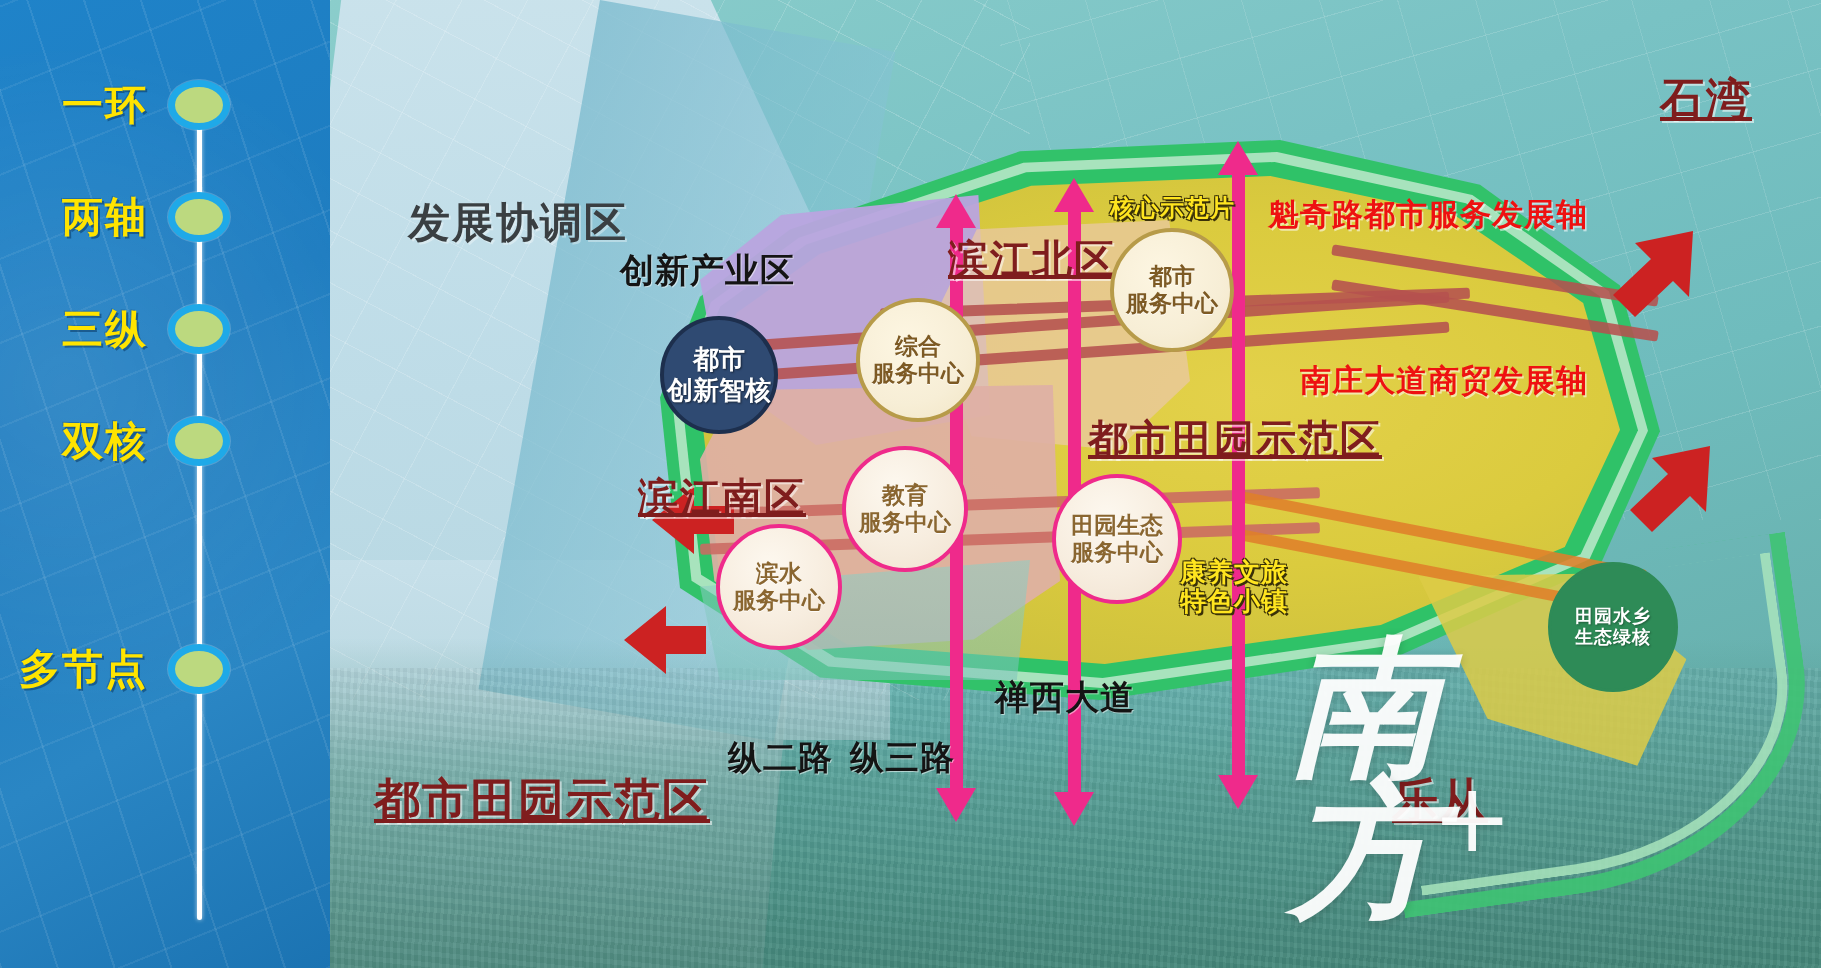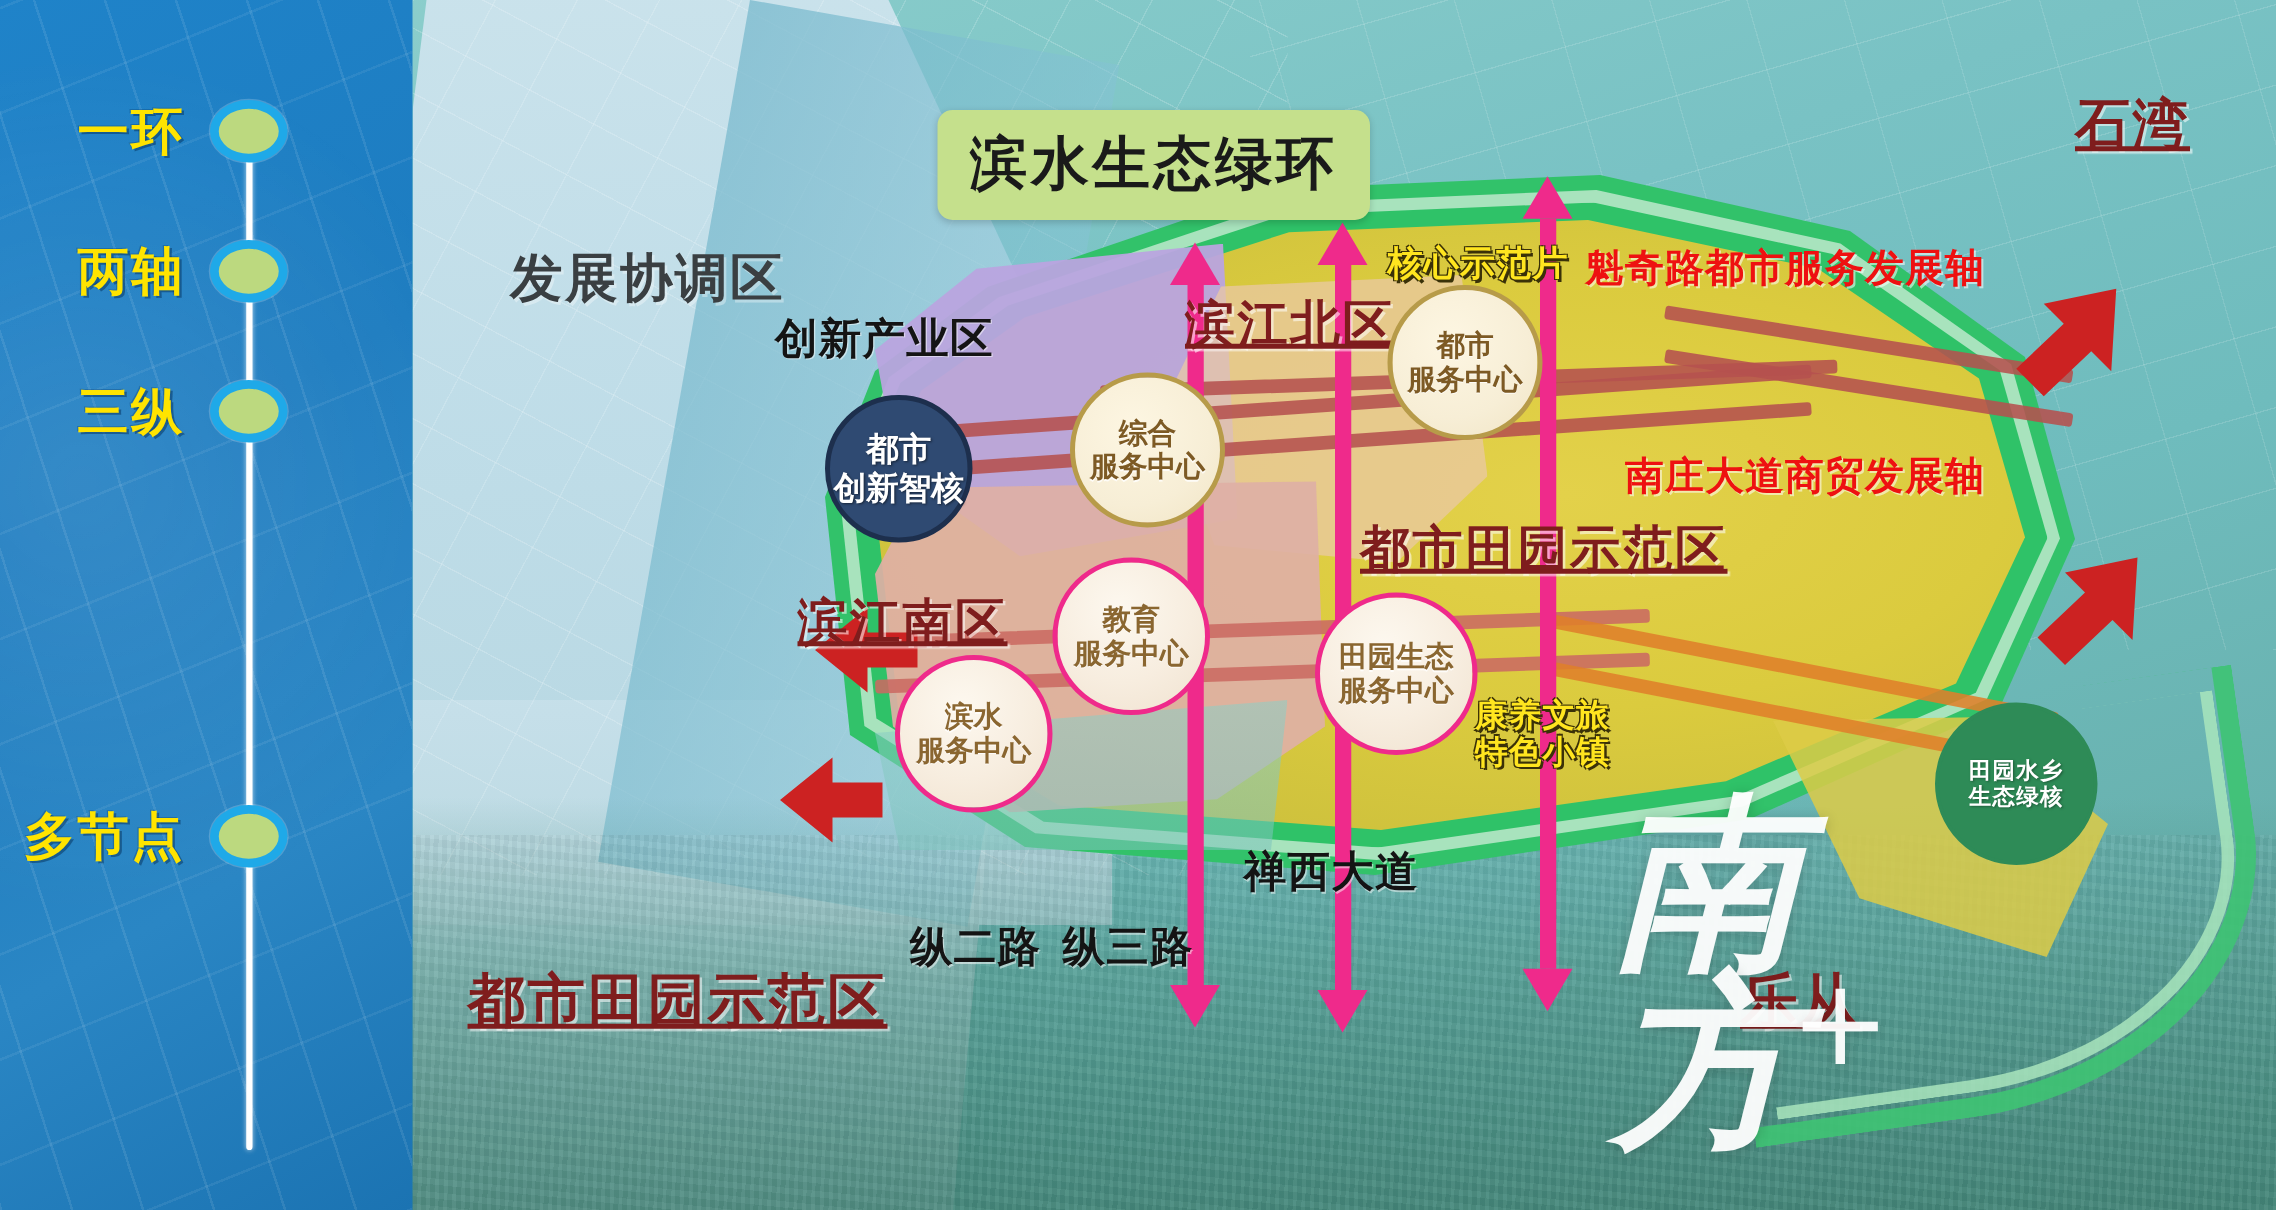--- a/index.html
+++ b/index.html
@@ -236,21 +236,21 @@
     text-shadow:1px 1px 0 rgba(255,255,255,.5); }
   .lbl-gray {
     color:#3a3f42; font-size:42px; letter-spacing:2px;
     text-shadow:2px 2px 0 rgba(255,255,255,.35);
   }
   .lbl-red {
     color:#ee1111; font-size:31px; letter-spacing:1px;
     text-shadow:1.5px 1.5px 0 rgba(255,255,255,.55);
   }
   .lbl-yellow {
-    color:#ffe51f; font-size:28px; letter-spacing:1px;
+    color:#ffe51f; font-size:24px; letter-spacing:1px;
     text-shadow:2px 2px 0 #3a3108, -1px -1px 0 #3a3108, 1px -1px 0 #3a3108, -1px 1px 0 #3a3108;
   }
   .lbl-yellow.two-line { line-height:1.12; white-space:pre-line; }
 
   .banner {
     position:absolute; background:#c5e08c; border-radius:12px;
     padding:12px 26px 14px;
     color:#1a1a1a; font-size:46px; font-weight:bold; letter-spacing:3px;
     box-shadow:0 2px 6px rgba(0,0,0,.18);
   }
@@ -324,21 +324,20 @@
   <svg class="red-arrow" style="left:620px; top:600px;" width="90" height="80" viewBox="0 0 90 80">
     <polygon points="4,40 46,6 46,26 86,26 86,54 46,54 46,74" fill="#cc2222"></polygon>
   </svg>
   <svg class="red-arrow" style="left:1605px; top:225px;" width="100" height="95" viewBox="0 0 100 95">
     <polygon points="88,6 30,18 46,34 8,70 30,92 68,56 84,72" fill="#cc2222"></polygon>
   </svg>
   <svg class="red-arrow" style="left:1622px; top:440px;" width="100" height="95" viewBox="0 0 100 95">
     <polygon points="88,6 30,18 46,34 8,70 30,92 68,56 84,72" fill="#cc2222"></polygon>
   </svg>
 
-  <div class="banner" style="left:750px; top:88px;">滨水生态绿环</div>
 
   <div class="lbl lbl-gray" style="left:408px; top:195px;">发展协调区</div>
   <div class="lbl lbl-black-sm" style="left:620px; top:248px;">创新产业区</div>
   <div class="lbl lbl-black" style="left:948px; top:232px;">滨江北区</div>
   <div class="lbl lbl-black" style="left:638px; top:470px;">滨江南区</div>
   <div class="lbl lbl-black" style="left:1088px; top:412px;">都市田园示范区</div>
   <div class="lbl lbl-black" style="left:374px; top:770px; font-size:46px;">都市田园示范区</div>
 
   <div class="lbl lbl-black" style="left:1660px; top:70px; font-size:44px;">石湾</div>
   <div class="lbl lbl-black" style="left:1392px; top:770px; font-size:46px;">乐从</div>
@@ -402,19 +401,23 @@
       <div class="legend-node"></div>
     </div>
     <div class="legend-row" style="top:180px;">
       <div class="legend-label">两轴</div>
       <div class="legend-node"></div>
     </div>
     <div class="legend-row" style="top:292px;">
       <div class="legend-label">三纵</div>
       <div class="legend-node"></div>
     </div>
+    <div class="legend-row" style="top:404px;">
+      <div class="legend-label">双核</div>
+      <div class="legend-node"></div>
+    </div>
     <div class="legend-row" style="top:632px;">
       <div class="legend-label">多节点</div>
       <div class="legend-node"></div>
     </div>
   </div>
 
 </div>
 
 </body></html>

